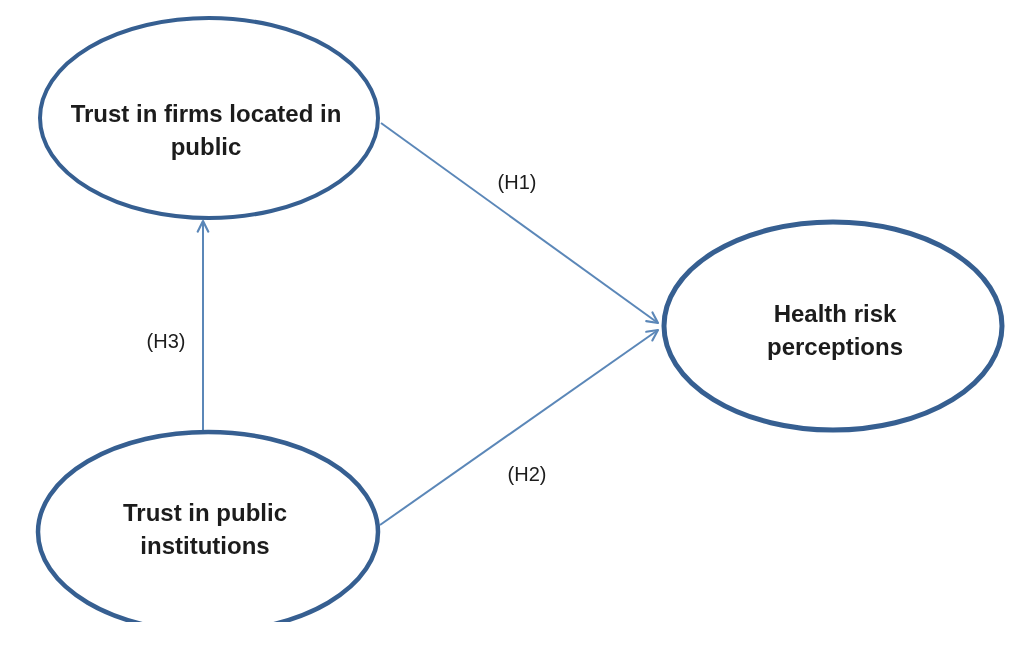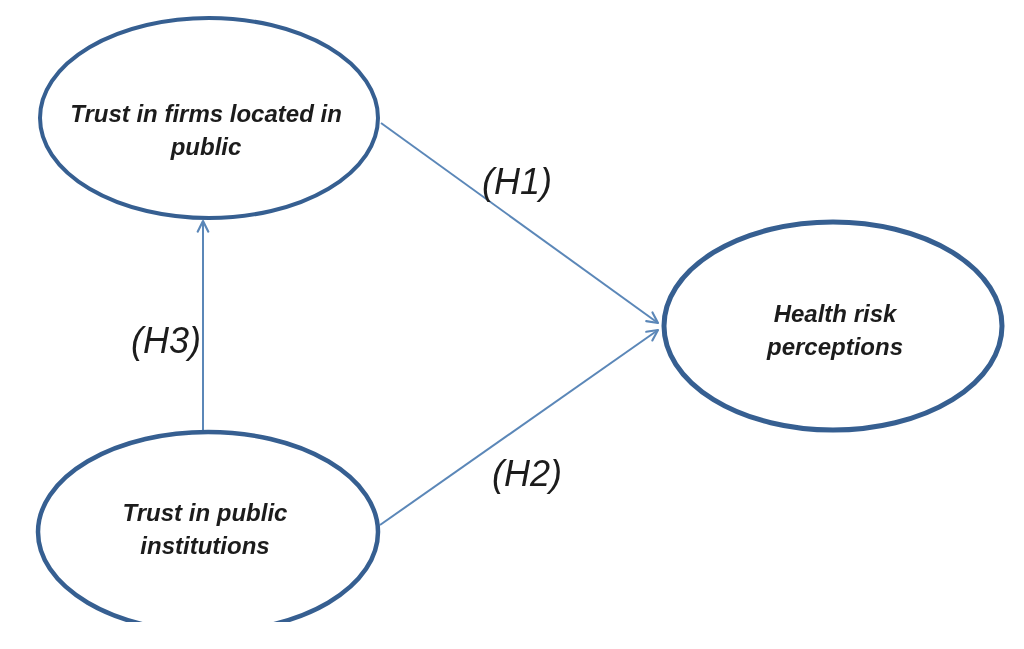--- a/index.html
+++ b/index.html
@@ -14,21 +14,20 @@
   body {
     background: var(--bg);
     font-family: "Liberation Sans", sans-serif;
   }
   .canvas {
     position: relative;
     width: 1024px;
     height: 622px;
     background: var(--bg);
     overflow: hidden;
-    font-style: italic;
   }
   .diagram-svg {
     position: absolute;
     left: 0; top: 0;
     width: 1024px; height: 649px;
     display: block;
   }
   .node-ellipse {
     fill: var(--node-fill);
     stroke: var(--node-border);
@@ -47,21 +46,21 @@
     color: var(--text);
     text-align: center;
     white-space: nowrap;
   }
   .node-label {
     font-size: 24px;
     font-weight: bold;
     line-height: 33px;
   }
   .edge-label {
-    font-size: 36px;
+    font-size: 20px;
     font-weight: normal;
     line-height: 28px;
   }
 </style>
 </head>
 <body>
 
 <div class="canvas">
 
   <svg class="diagram-svg" viewBox="0 0 1024 649" xmlns="http://www.w3.org/2000/svg">

